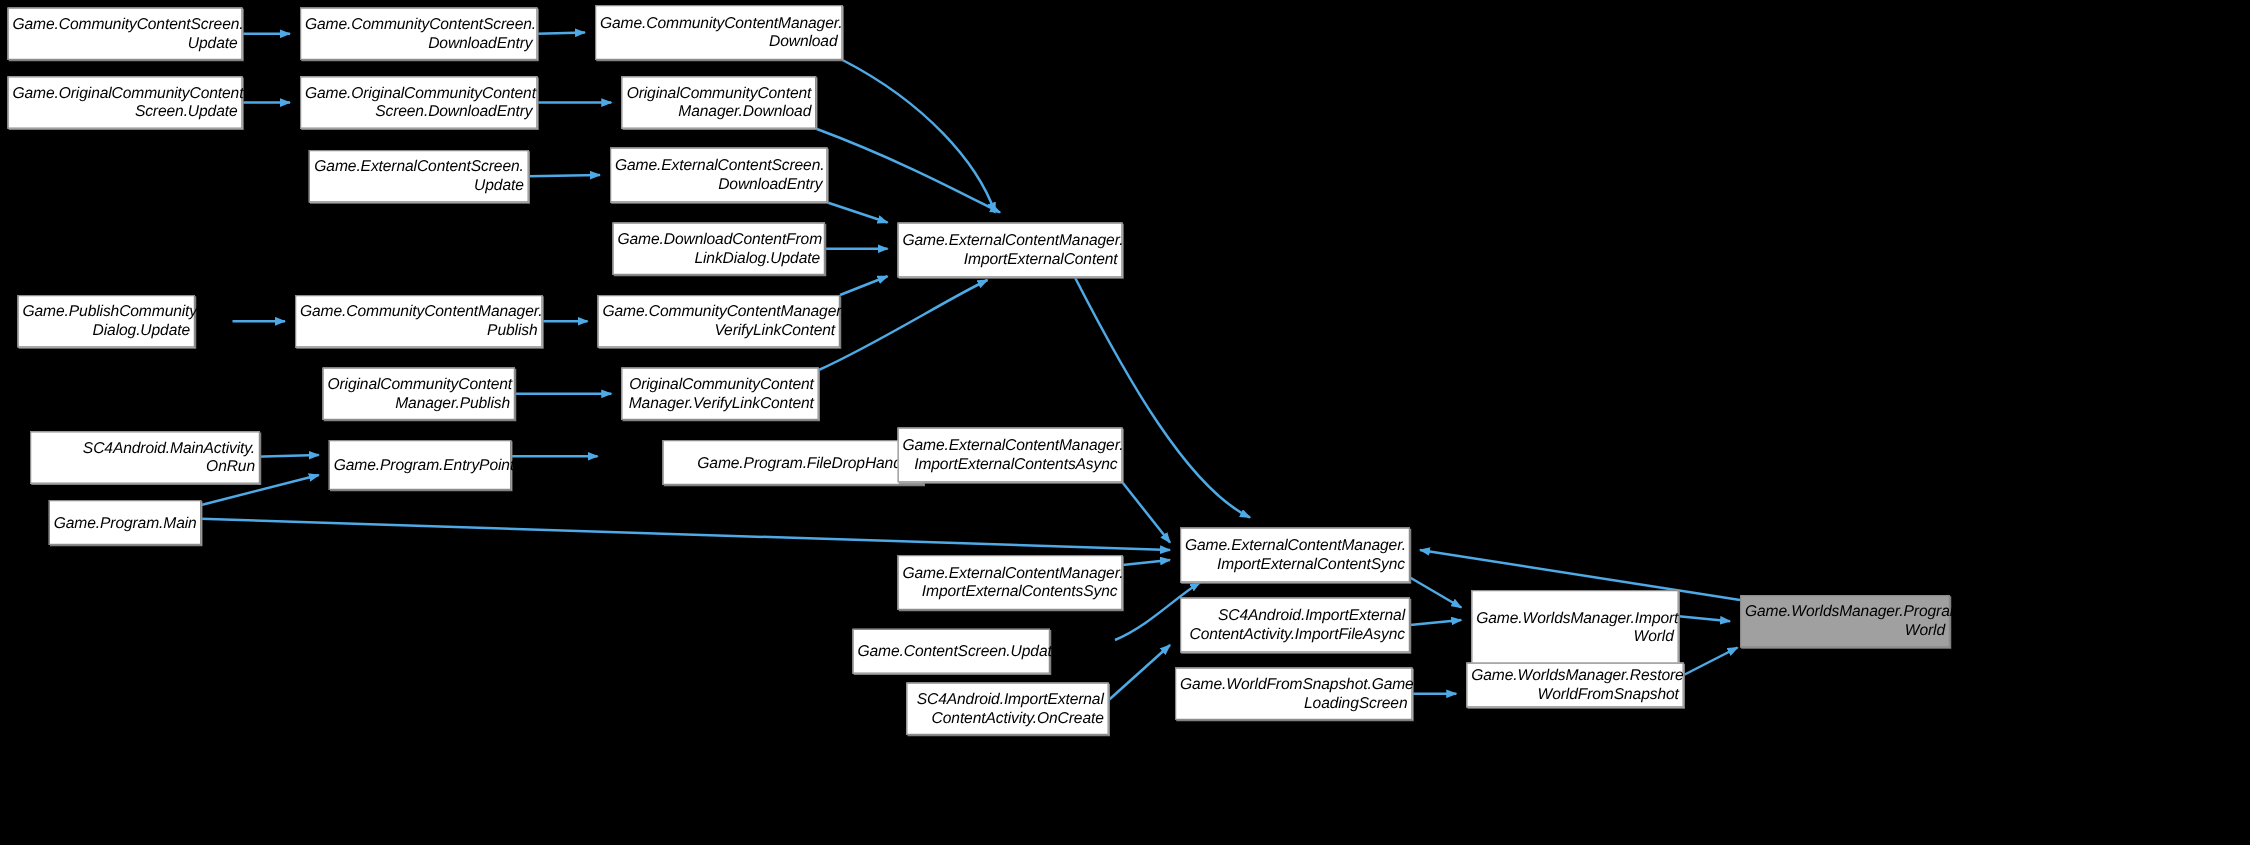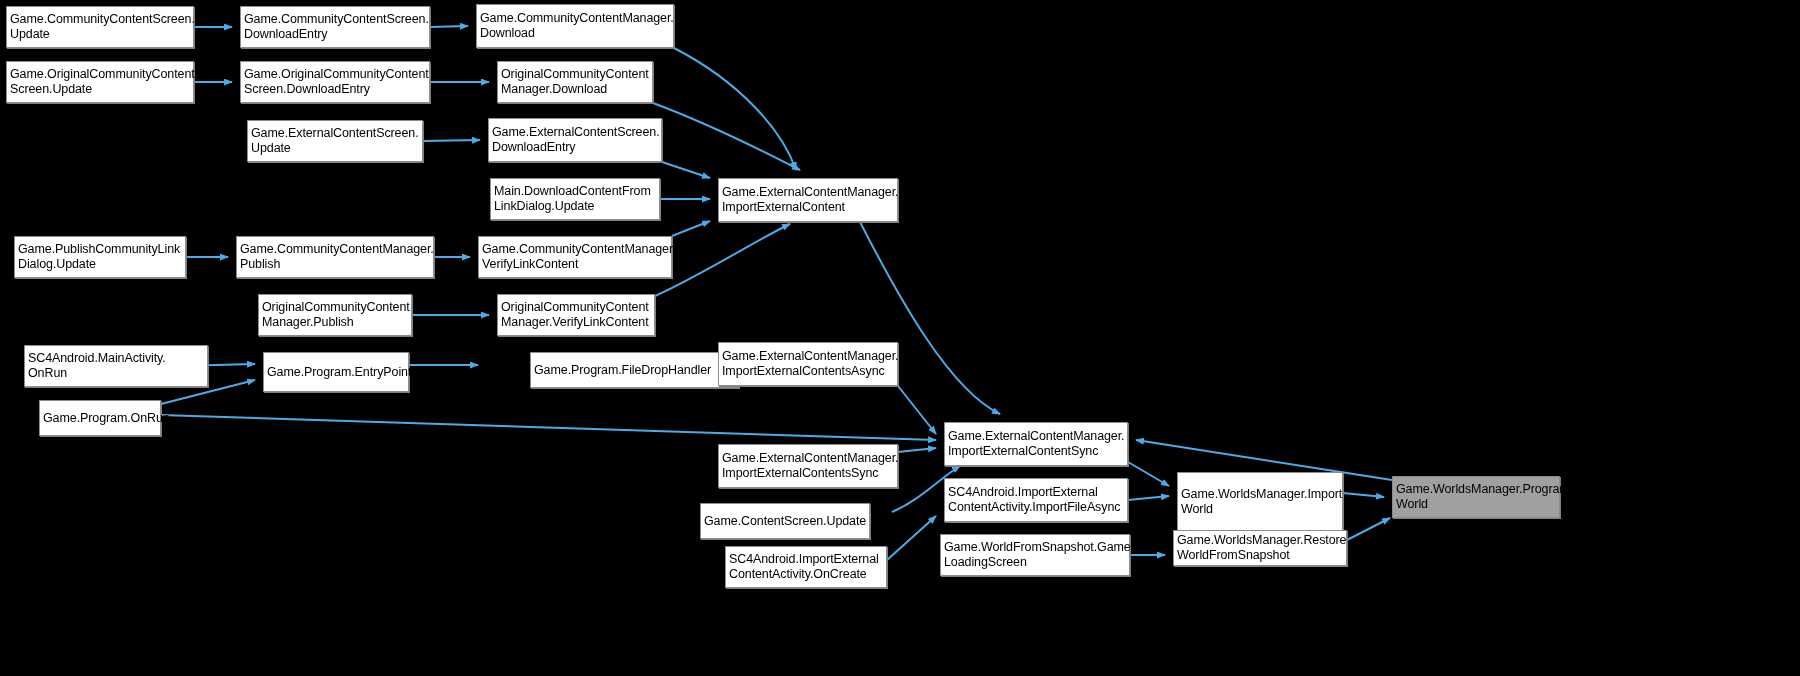--- a/index.html
+++ b/index.html
@@ -25,27 +25,28 @@
   }
   .node {
     position: absolute;
     box-sizing: border-box;
     background: #ffffff;
     border: 1px solid #8c8c8c;
     box-shadow: 1px 1px 0 0 #808080;
     display: flex;
     align-items: center;
     justify-content: center;
-    text-align: left;
+    text-align: right;
     color: #000000;
     font-size: 12.5px;
     line-height: 15px;
     letter-spacing: -0.1px;
     padding: 17px 3px;
     z-index: 2;
+    font-style: italic;
   }
   .node.highlight {
     background: #a0a0a0;
   }
   .node .lbl {
     display: block;
     width: 100%;
     white-space: pre-line;
   }
 </style>
@@ -119,28 +120,28 @@
       </div>
       <div class="node" style="left: 247px; top: 120px; width: 176px; height: 42px;">
         <span class="lbl">Game.ExternalContentScreen.
 Update</span>
       </div>
       <div class="node" style="left: 488px; top: 118px; width: 174px; height: 44px;">
         <span class="lbl">Game.ExternalContentScreen.
 DownloadEntry</span>
       </div>
       <div class="node" style="left: 490px; top: 178px; width: 170px; height: 42px;">
-        <span class="lbl">Main.DownloadContentFrom
+        <span class="lbl">Game.DownloadContentFrom
 LinkDialog.Update</span>
       </div>
       <div class="node" style="left: 718px; top: 178px; width: 180px; height: 44px;">
         <span class="lbl">Game.ExternalContentManager.
 ImportExternalContent</span>
       </div>
-      <div class="node" style="left: 14px; top: 236px; width: 172px; height: 42px;">
+      <div class="node" style="left: 14px; top: 236px; width: 142px; height: 42px;">
         <span class="lbl">Game.PublishCommunityLink
 Dialog.Update</span>
       </div>
       <div class="node" style="left: 236px; top: 236px; width: 198px; height: 42px;">
         <span class="lbl">Game.CommunityContentManager.
 Publish</span>
       </div>
       <div class="node" style="left: 478px; top: 236px; width: 194px; height: 42px;">
         <span class="lbl">Game.CommunityContentManager.
 VerifyLinkContent</span>
@@ -161,21 +162,21 @@
         <span class="lbl">Game.Program.EntryPoint</span>
       </div>
       <div class="node" style="left: 494px; top: 352px; width: 209px; height: 26px; margin-left: 36px;">
         <span class="lbl">Game.Program.FileDropHandler</span>
       </div>
       <div class="node" style="left: 718px; top: 342px; width: 180px; height: 44px;">
         <span class="lbl">Game.ExternalContentManager.
 ImportExternalContentsAsync</span>
       </div>
       <div class="node" style="left: 39px; top: 400px; width: 122px; height: 26px;">
-        <span class="lbl">Game.Program.OnRun</span>
+        <span class="lbl">Game.Program.Main</span>
       </div>
       <div class="node" style="left: 944px; top: 422px; width: 184px; height: 44px;">
         <span class="lbl">Game.ExternalContentManager.
 ImportExternalContentSync</span>
       </div>
       <div class="node" style="left: 718px; top: 444px; width: 180px; height: 44px;">
         <span class="lbl">Game.ExternalContentManager.
 ImportExternalContentsSync</span>
       </div>
       <div class="node" style="left: 944px; top: 478px; width: 184px; height: 44px;">
@@ -183,21 +184,21 @@
 ContentActivity.ImportFileAsync</span>
       </div>
       <div class="node" style="left: 1177px; top: 472px; width: 166px; height: 59px;">
         <span class="lbl">Game.WorldsManager.Import
 World</span>
       </div>
       <div class="node highlight" style="left: 1392px; top: 476px; width: 168px; height: 42px;">
         <span class="lbl">Game.WorldsManager.Program
 World</span>
       </div>
-      <div class="node" style="left: 700px; top: 503px; width: 170px; height: 24px;">
+      <div class="node" style="left: 682px; top: 503px; width: 158px; height: 24px;">
         <span class="lbl">Game.ContentScreen.Update</span>
       </div>
       <div class="node" style="left: 940px; top: 534px; width: 190px; height: 42px;">
         <span class="lbl">Game.WorldFromSnapshot.Game
 LoadingScreen</span>
       </div>
       <div class="node" style="left: 1173px; top: 530px; width: 174px; height: 30px;">
         <span class="lbl">Game.WorldsManager.Restore
 WorldFromSnapshot</span>
       </div>

